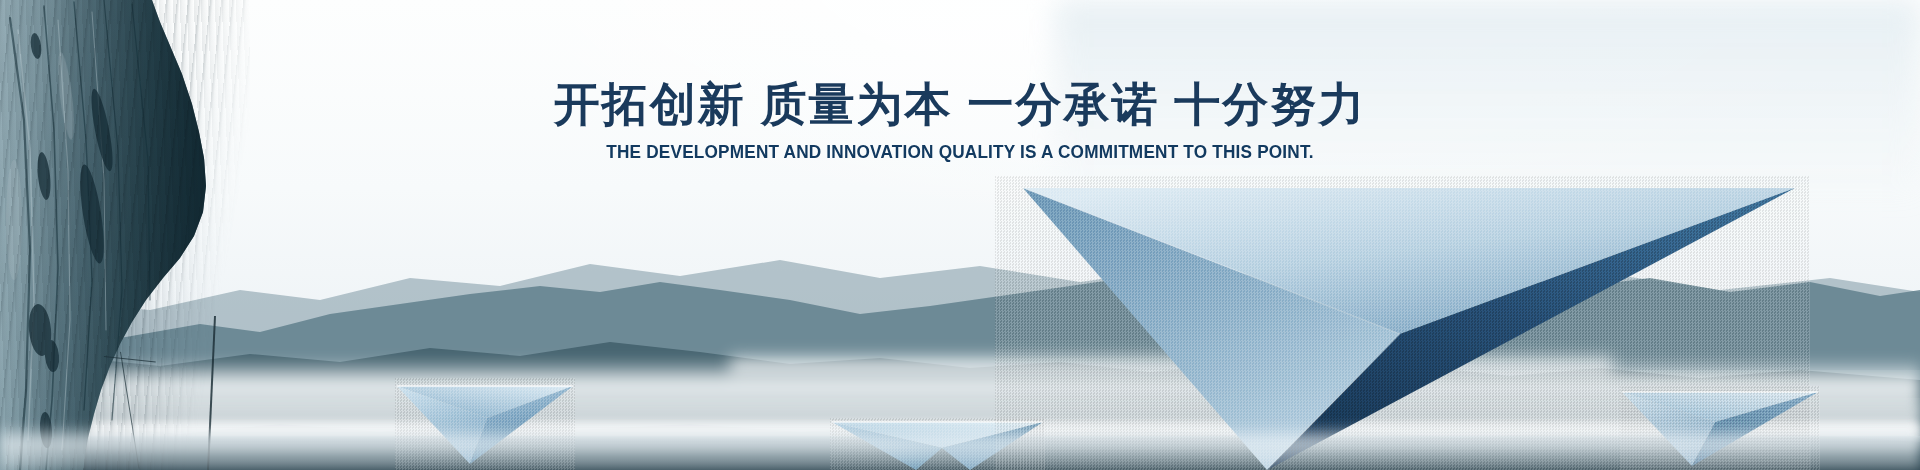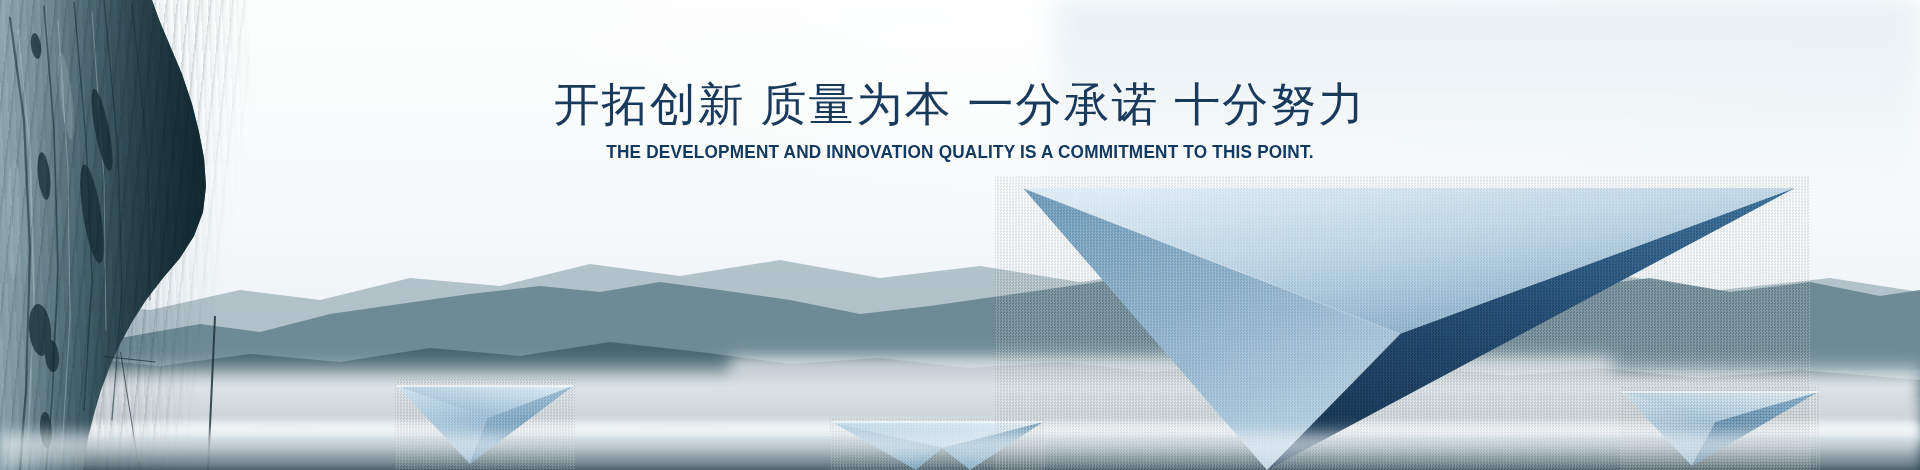--- a/index.html
+++ b/index.html
@@ -85,21 +85,21 @@
   }
 
   
   .textblock{
     position:absolute; left:0; top:78px; width:100%;
     text-align:center; z-index:40;
   }
   .headline{
     margin:0;
     font-size:46px;
-    font-weight:400;
+    font-weight:700;
     letter-spacing:2px;
     color:#1a3a5c;
     line-height:1.15;
     white-space:nowrap;
     text-shadow:0 1px 2px rgba(255,255,255,.8);
   }
   .subtitle{
     margin:10px 0 0 0;
     font-size:18.5px;
     font-weight:700;

